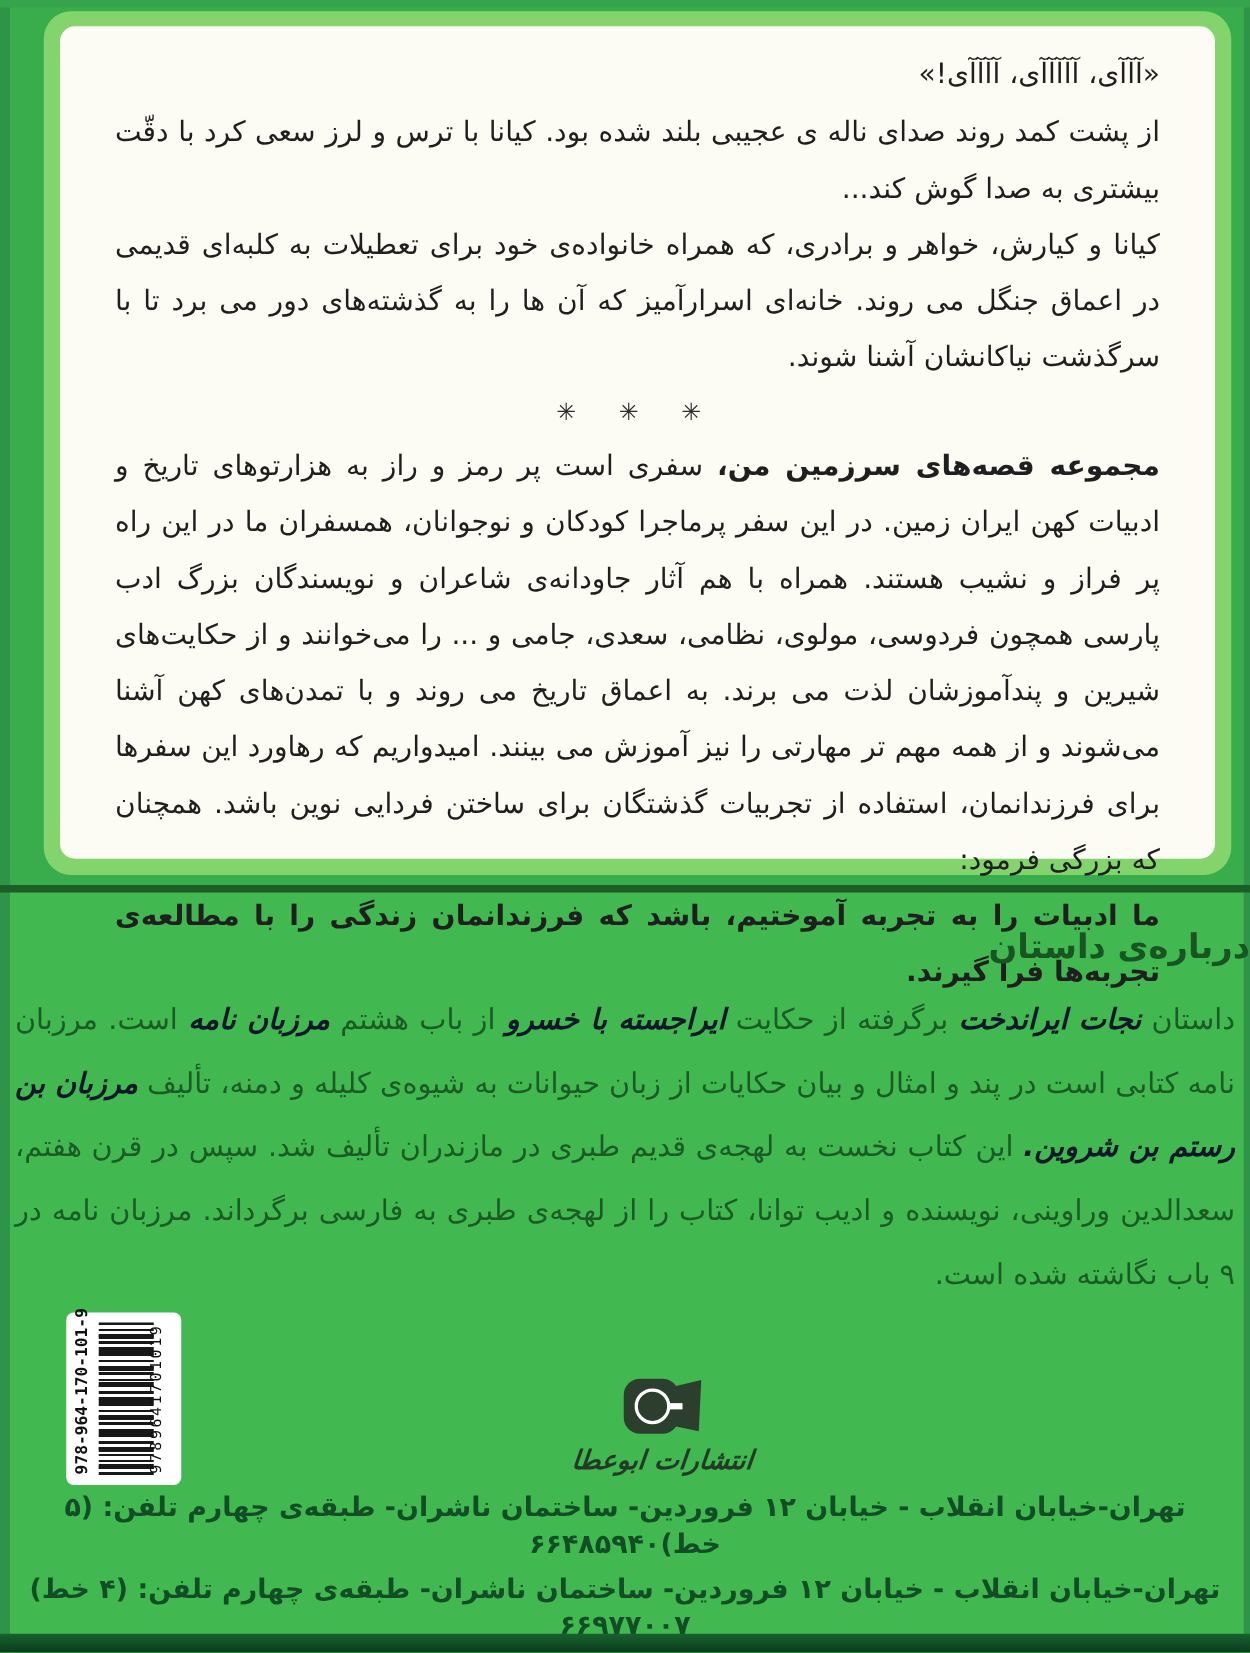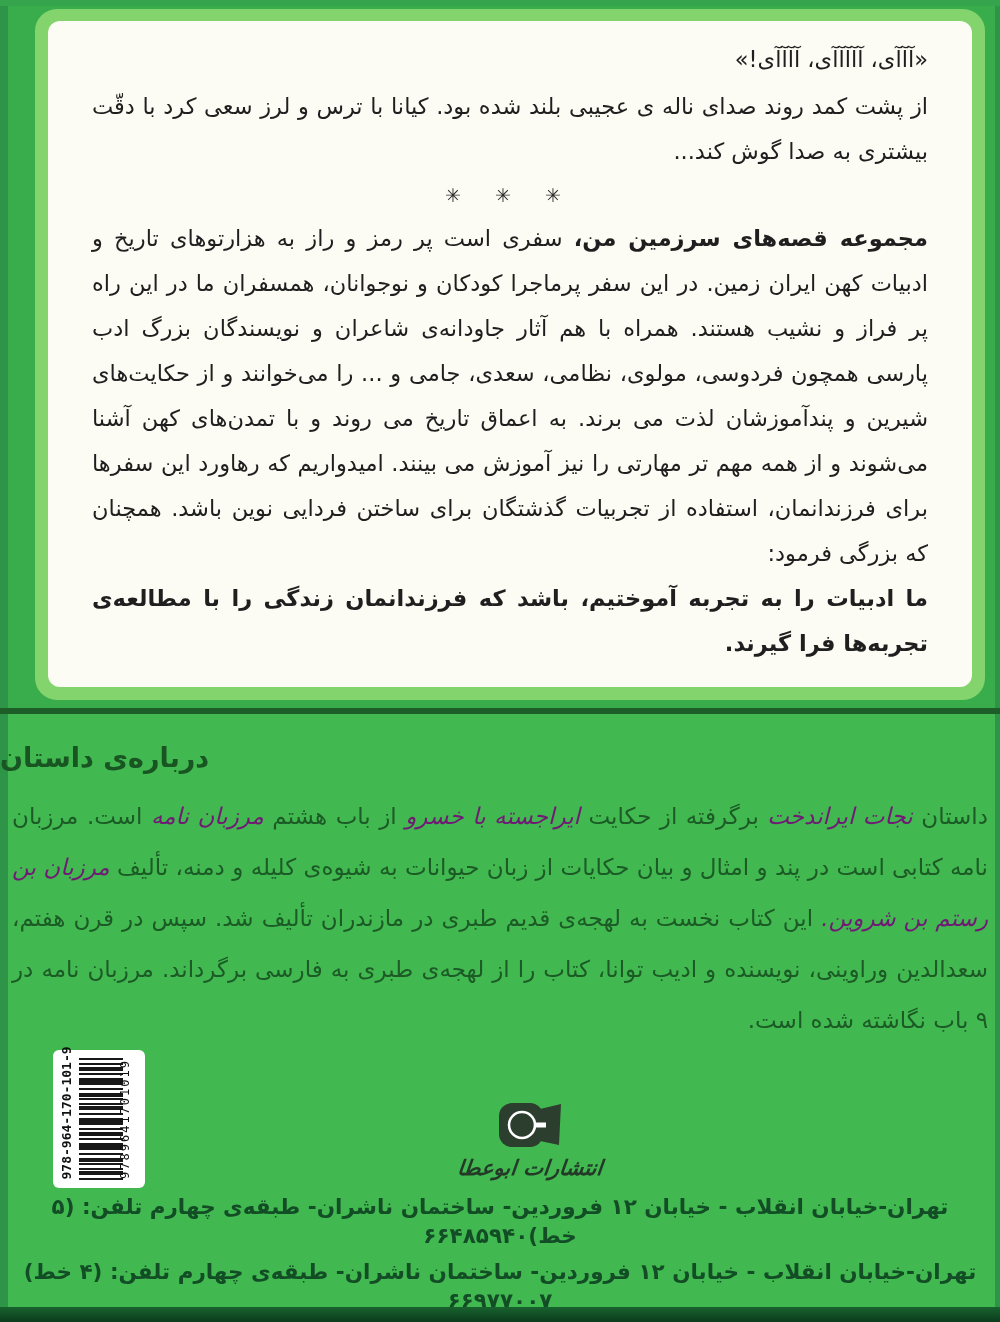--- a/index.html
+++ b/index.html
@@ -45,29 +45,29 @@
     position:absolute;left:0;top:708px;width:1000px;height:6px;
     background:#1d5e28;
   }
 
   
   .about{
     position:absolute;left:0;top:742px;width:1000px;
     direction:rtl;color:#1c5a26;
   }
   .about h2{
-    margin:0 0 18px 0;text-align:left;
+    margin:0 0 18px 0;text-align:right;
     font-size:27px;font-weight:bold;color:#195423;
   }
   .about-text{
     margin:0;padding:0 12px;
     font-size:23px;line-height:51px;
     text-align:justify;text-align-last:right;
   }
-  .accent{color:#701a75;font-style:italic;}
+  .accent{color:#0f172a;font-style:italic;font-weight:bold;}
 
   
   .barcode-card{
     position:absolute;left:53px;top:1050px;width:92px;height:138px;
     background:#ffffff;border-radius:6px;
   }
   .barcode-bars{
     position:absolute;left:26px;top:8px;width:44px;height:122px;
     background-image:
       repeating-linear-gradient(180deg,#181818 0 2px,transparent 2px 5px),
@@ -112,20 +112,21 @@
 <div class="page">
   <div class="top-zone"></div>
   <div class="edge-left"></div>
   <div class="edge-right"></div>
   <div class="edge-top"></div>
 
   <div class="frame">
     <div class="white-box">
       <p class="quote">«آآآی، آآآآآی، آآآآی!»</p>
       <p>از پشت کمد روند صدای ناله ی عجیبی بلند شده بود. کیانا با ترس و لرز سعی کرد با دقّت بیشتری به صدا گوش کند...</p>
+      <p>کیانا و کیارش، خواهر و برادری، که همراه خانواده‌ی خود برای تعطیلات به کلبه‌ای قدیمی در اعماق جنگل می روند. خانه‌ای اسرارآمیز که آن ها را به گذشته‌های دور می برد تا با سرگذشت نیاکانشان آشنا شوند.</p>
       <div class="sep">✳ ✳ ✳</div>
       <p><b>مجموعه قصه‌های سرزمین من،</b><span> سفری است پر رمز و راز به هزارتوهای تاریخ و ادبیات کهن ایران زمین. در این سفر پرماجرا کودکان و نوجوانان، همسفران ما در این راه پر فراز و نشیب هستند. همراه با هم آثار جاودانه‌ی شاعران و نویسندگان بزرگ ادب پارسی همچون فردوسی، مولوی، نظامی، سعدی، جامی و ... را می‌خوانند و از حکایت‌های شیرین و پندآموزشان لذت می برند. به اعماق تاریخ می روند و با تمدن‌های کهن آشنا می‌شوند و از همه مهم تر مهارتی را نیز آموزش می بینند. امیدواریم که رهاورد این سفرها برای فرزندانمان، استفاده از تجربیات گذشتگان برای ساختن فردایی نوین باشد. همچنان که بزرگی فرمود:</span></p>
       <p class="bold">ما ادبیات را به تجربه آموختیم، باشد که فرزندانمان زندگی را با مطالعه‌ی تجربه‌ها فرا گیرند.</p>
     </div>
   </div>
 
   <div class="divider"></div>
 
   <div class="about">
     <h2>درباره‌ی داستان</h2>

